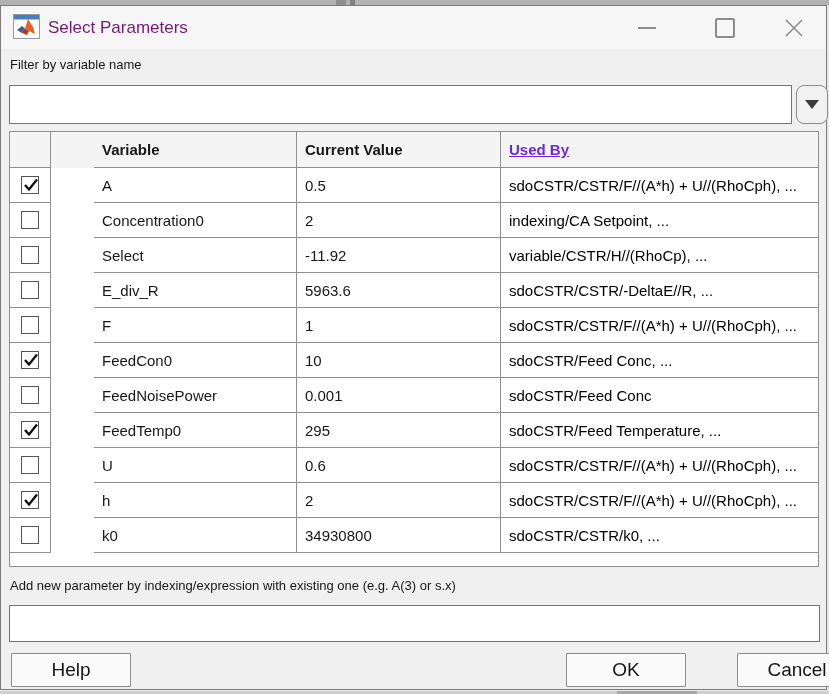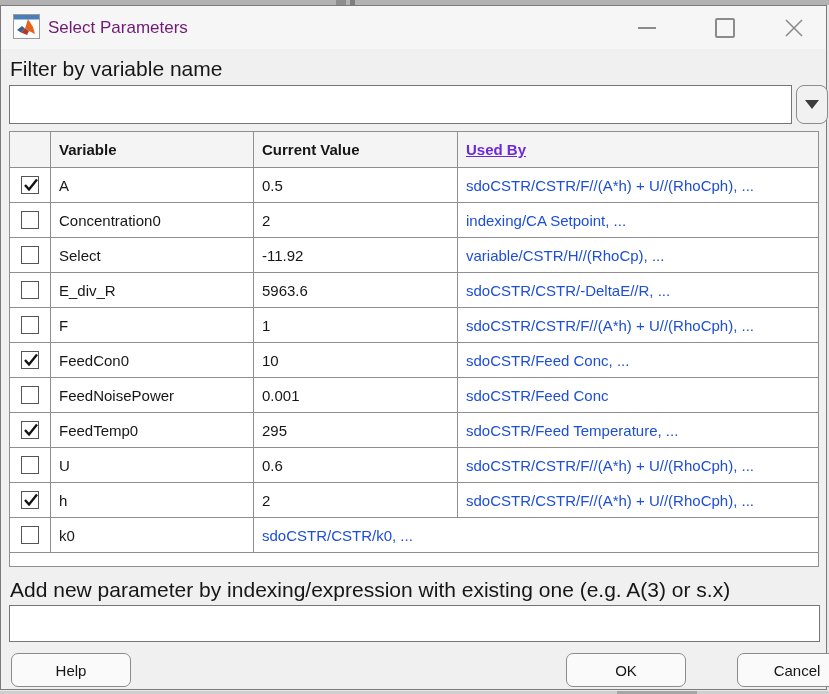--- a/index.html
+++ b/index.html
@@ -36,21 +36,21 @@
     align-items:center;justify-content:center;cursor:default;
   }
   .win-btn.minimize{left:624px;}
   .win-btn.maximize{left:702px;}
   .win-btn.close{left:771px;}
   .min-glyph{width:18px;height:0;border-top:2px solid #8b8b8b;}
   .max-glyph{width:16px;height:16px;border:2px solid #8b8b8b;border-radius:2px;background:transparent;}
 
   
   .field-label{
-    position:absolute;left:9px;font-size:21px;color:#161616;white-space:nowrap;
+    position:absolute;left:9px;font-size:13px;color:#161616;white-space:nowrap;
   }
   .filter-label{top:51px;}
   .add-label{top:572px;}
 
   
   .text-input{
     position:absolute;background:#ffffff;border:1px solid #757575;
     box-sizing:border-box;font-size:15px;padding:0 8px;
     font-family:"Liberation Sans","DejaVu Sans",sans-serif;color:#161616;outline:none;
   }
@@ -72,36 +72,36 @@
     background:#ffffff;border:1px solid #8f8f8f;box-sizing:border-box;overflow:hidden;
   }
   .t-row{display:flex;width:100%;height:35px;box-sizing:border-box;background:#ffffff;}
   .t-row.header{height:36px;background:#f4f4f4;}
   .t-cell{
     box-sizing:border-box;border-right:1px solid #8f8f8f;border-bottom:1px solid #8f8f8f;
     display:flex;align-items:center;padding:0 8px;font-size:15px;color:#161616;
     white-space:nowrap;overflow:hidden;
   }
   .t-cell.c-check{width:41px;justify-content:center;padding:0;}
-  .t-cell.c-var{width:203px;}
+  .t-cell.c-var{width:203px;margin-left:43px;}
   .t-cell.c-val{width:204px;}
-  .t-cell.c-used{flex:1;border-right:none;color:#1d4ed8;}
+  .t-cell.c-used{flex:1;border-right:none;color:#000000;}
   .t-row.header .t-cell{font-weight:bold;}
   .t-row.header .c-used{color:#6d28d9;text-decoration:underline;}
   .checkbox{
     width:18px;height:18px;background:#ffffff;border:1px solid #555555;
     box-sizing:border-box;position:relative;cursor:default;
   }
   .checkbox svg{position:absolute;left:1px;top:0;}
 
   
   .btn{
     position:absolute;top:647px;width:120px;height:34px;
-    background:#fafafa;border:1px solid #8c8c8c;border-radius:7px;
-    font-size:15px;color:#161616;
+    background:#fafafa;border:1px solid #8c8c8c;border-radius:1px;
+    font-size:19px;color:#161616;
     font-family:"Liberation Sans","DejaVu Sans",sans-serif;cursor:default;
     display:flex;align-items:center;justify-content:center;box-sizing:border-box;
   }
   .btn-help{left:10px;}
   .btn-ok{left:565px;text-align:center;}
   .btn-cancel{left:700px;margin-left:36px;}
 </style>
 </head>
 <body>
 
@@ -245,20 +245,21 @@
           </div>
           <div class="t-cell c-var">h</div>
           <div class="t-cell c-val">2</div>
           <div class="t-cell c-used">sdoCSTR/CSTR/F//(A*h) + U//(RhoCph), ...</div>
         </div>
         <div class="t-row">
           <div class="t-cell c-check">
             <div class="checkbox"></div>
           </div>
           <div class="t-cell c-var">k0</div>
+          <div class="t-cell c-val">34930800</div>
           <div class="t-cell c-used">sdoCSTR/CSTR/k0, ...</div>
         </div>
       </div>
   </div>
 
   <div class="field-label add-label">Add new parameter by indexing/expression with existing one (e.g. A(3) or s.x)</div>
   <input class="text-input add-input" type="text" value="" style="">
 
   <div class="btn btn-help">Help</div>
   <div class="btn btn-ok">OK</div>

